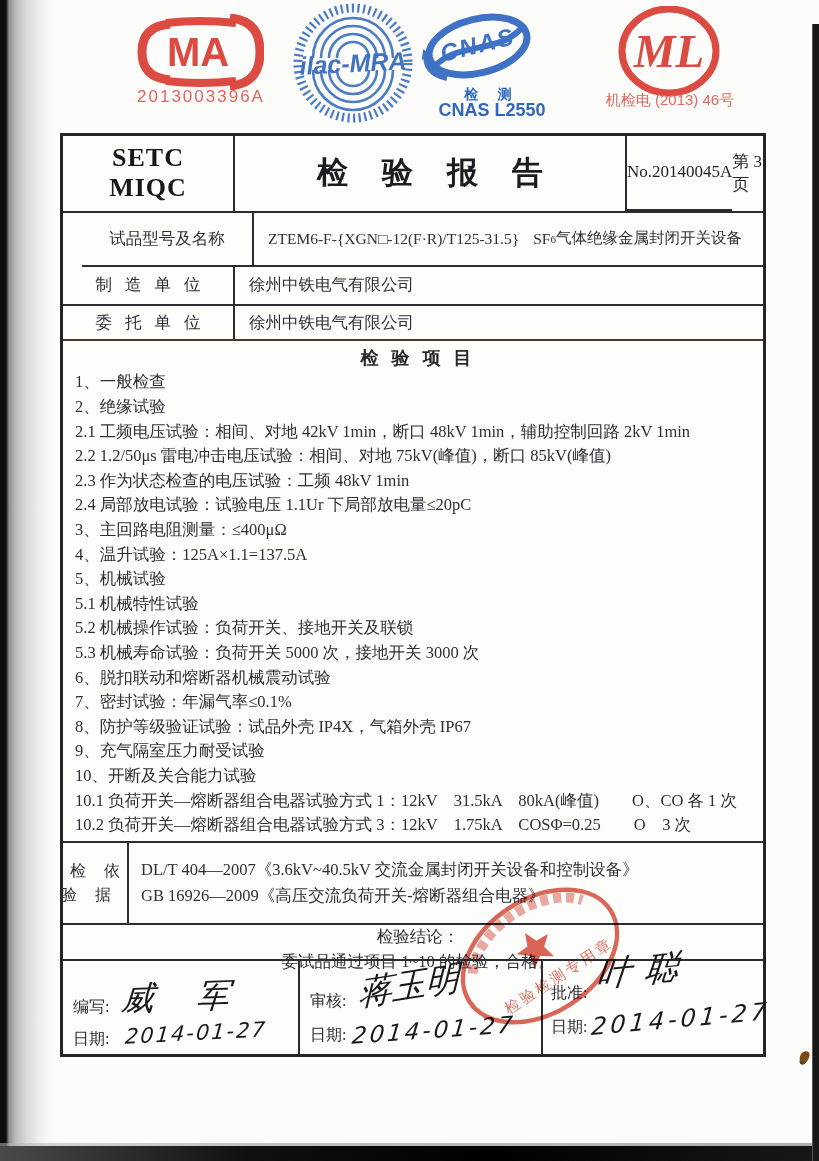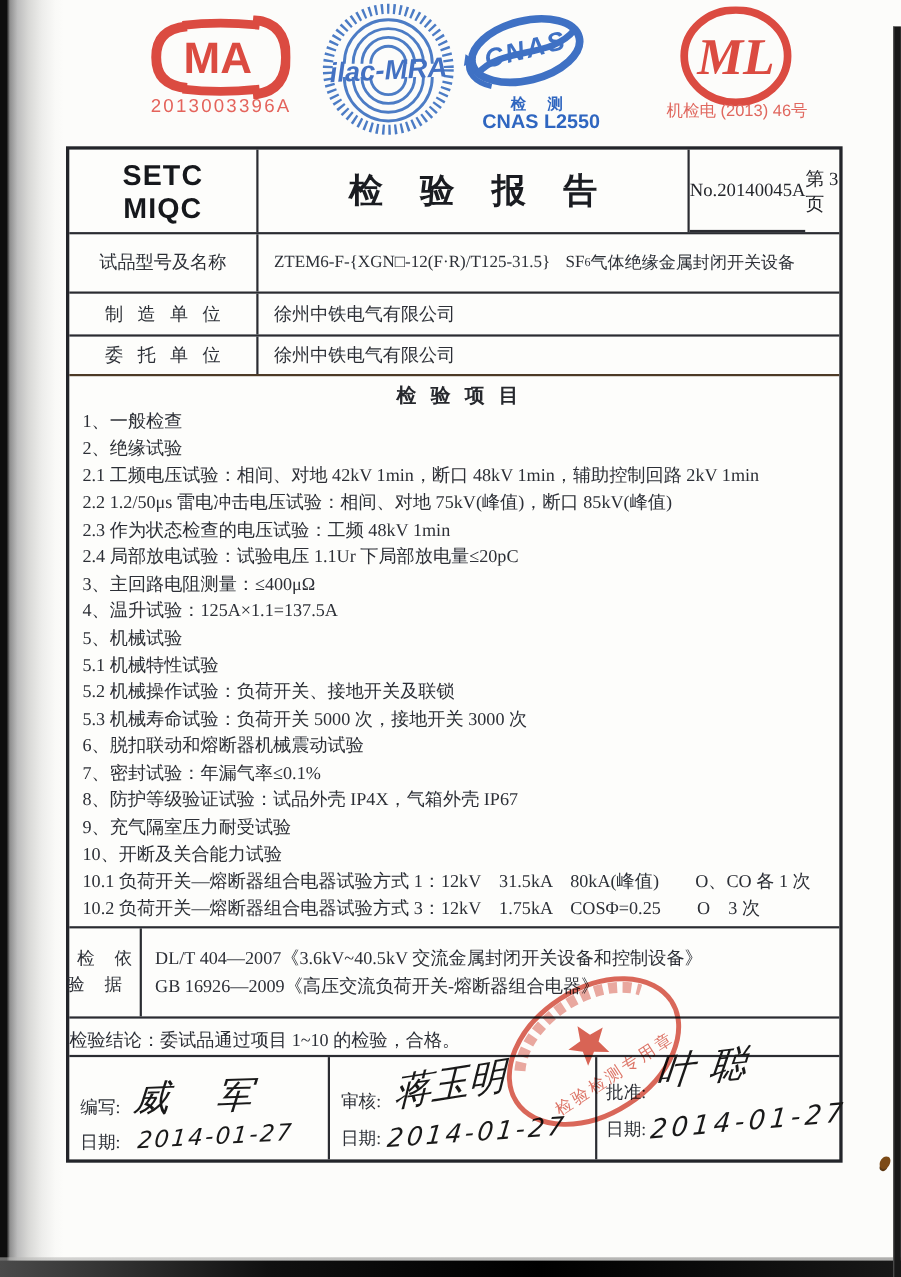--- a/index.html
+++ b/index.html
@@ -17,21 +17,21 @@
   .right-strip { right:0; top:24px; bottom:0; width:7px; background:#181818; border-left:1px solid #555; }
   .speck { left:800px; top:1051px; width:9px; height:12px; background:#7c4a16; border-radius:60% 40% 55% 45%; transform:rotate(18deg); box-shadow:0 3px 0 -1px #5d3812; }
 
   
   .report-table { left:60px; top:133px; width:706px; height:924px; border:3px solid #23252a; background:#fdfdfb; display:flex; flex-direction:column; }
   .row { display:flex; border-bottom:2px solid #2a2c31; }
   .cell-r { border-right:2px solid #2a2c31; }
   .lbl { display:flex; align-items:center; justify-content:center; color:#2d3037; }
   .val { display:flex; align-items:center; color:#2d3037; padding-left:14px; }
 
-  .org { width:172px; flex-direction:column; font-family:Liberation Sans, sans-serif; font-weight:bold; font-size:26px; line-height:30px; color:#16181c; letter-spacing:1px; }
+  .org { width:172px; flex-direction:column; font-family:Liberation Serif, serif; font-weight:bold; font-size:26px; line-height:30px; color:#16181c; letter-spacing:1px; }
   .rpt-title { flex:1; display:flex; align-items:center; justify-content:center; font-family:"Liberation Sans", sans-serif; font-weight:bold; font-size:31px; color:#1a1c21; }
   .rpt-title span { letter-spacing:34px; margin-right:-34px; }
   .hdr-right { width:136px; display:flex; flex-direction:row; }
   .hdr-right > div { flex:1; display:flex; align-items:center; justify-content:center; font-size:17px; color:#24262b; }
   .hdr-right > div:first-child { border-bottom:2px solid #2a2c31; }
 
   .info-lbl { width:172px; font-size:16.5px; }
   .spread { letter-spacing:13px; text-indent:13px; }
   .item-line { font-size:16.5px; line-height:24.6px; color:#2c2f36; white-space:nowrap; }
   .sec-title { text-align:center; font-weight:bold; font-size:18px; color:#26282d; padding-top:3px; }
@@ -107,21 +107,21 @@
       </div>
       <div class="rpt-title cell-r">
         <span>检验报告</span>
       </div>
       <div class="hdr-right">
         <div>No.20140045A</div>
         <div>第 3 页</div>
       </div>
     </div>
 
-    <div class="row" style="height:56px;">
+    <div class="row" style="height:56px;margin-left:19px;">
       <div class="lbl info-lbl cell-r">试品型号及名称</div>
       <div class="val" style="flex:1; font-size:15.5px; white-space:nowrap;">
         <span>ZTEM6-F-{XGN□-12(F·R)/T125-31.5}</span>
         <span style="width:14px;"></span>
         <span>SF</span>
           <sub style="font-size:11px;">6</sub>
           <span>气体绝缘金属封闭开关设备</span>
       </div>
     </div>
 
@@ -162,21 +162,21 @@
       <div class="lbl basis-lbl cell-r">
         <span>检验</span>
         <span>依据</span>
       </div>
       <div class="basis-val">
         <div>DL/T 404—2007《3.6kV~40.5kV 交流金属封闭开关设备和控制设备》</div>
         <div>GB 16926—2009《高压交流负荷开关-熔断器组合电器》</div>
       </div>
     </div>
 
-    <div class="row" style="height:36px; align-items:flex-end; padding-left:0;">
+    <div class="row" style="height:36px; align-items:center; padding-left:10px;flex-direction:column;">
       <span class="item-line">检验结论：</span>
       <span class="item-line">委试品通过项目 1~10 的检验，合格。</span>
     </div>
 
     <div class="row" style="height:97px; border-bottom:none;">
       <div class="sig-cell cell-r" style="width:237px;padding-left:24px;">
         <span class="sig-label" style="left:10px; top:36px;">编写:</span>
         <span class="hw abs" style="left:58px; top:14px; font-size:33px; transform:rotate(-2deg) skewX(-6deg); letter-spacing:16px;">威 军</span>
         <span class="sig-label" style="left:10px; top:68px;">日期:</span>
         <span class="hw abs" style="left:62px; top:60px; font-size:21px; transform:rotate(-3deg) skewX(-8deg); letter-spacing:2px;">2014-01-27</span>

